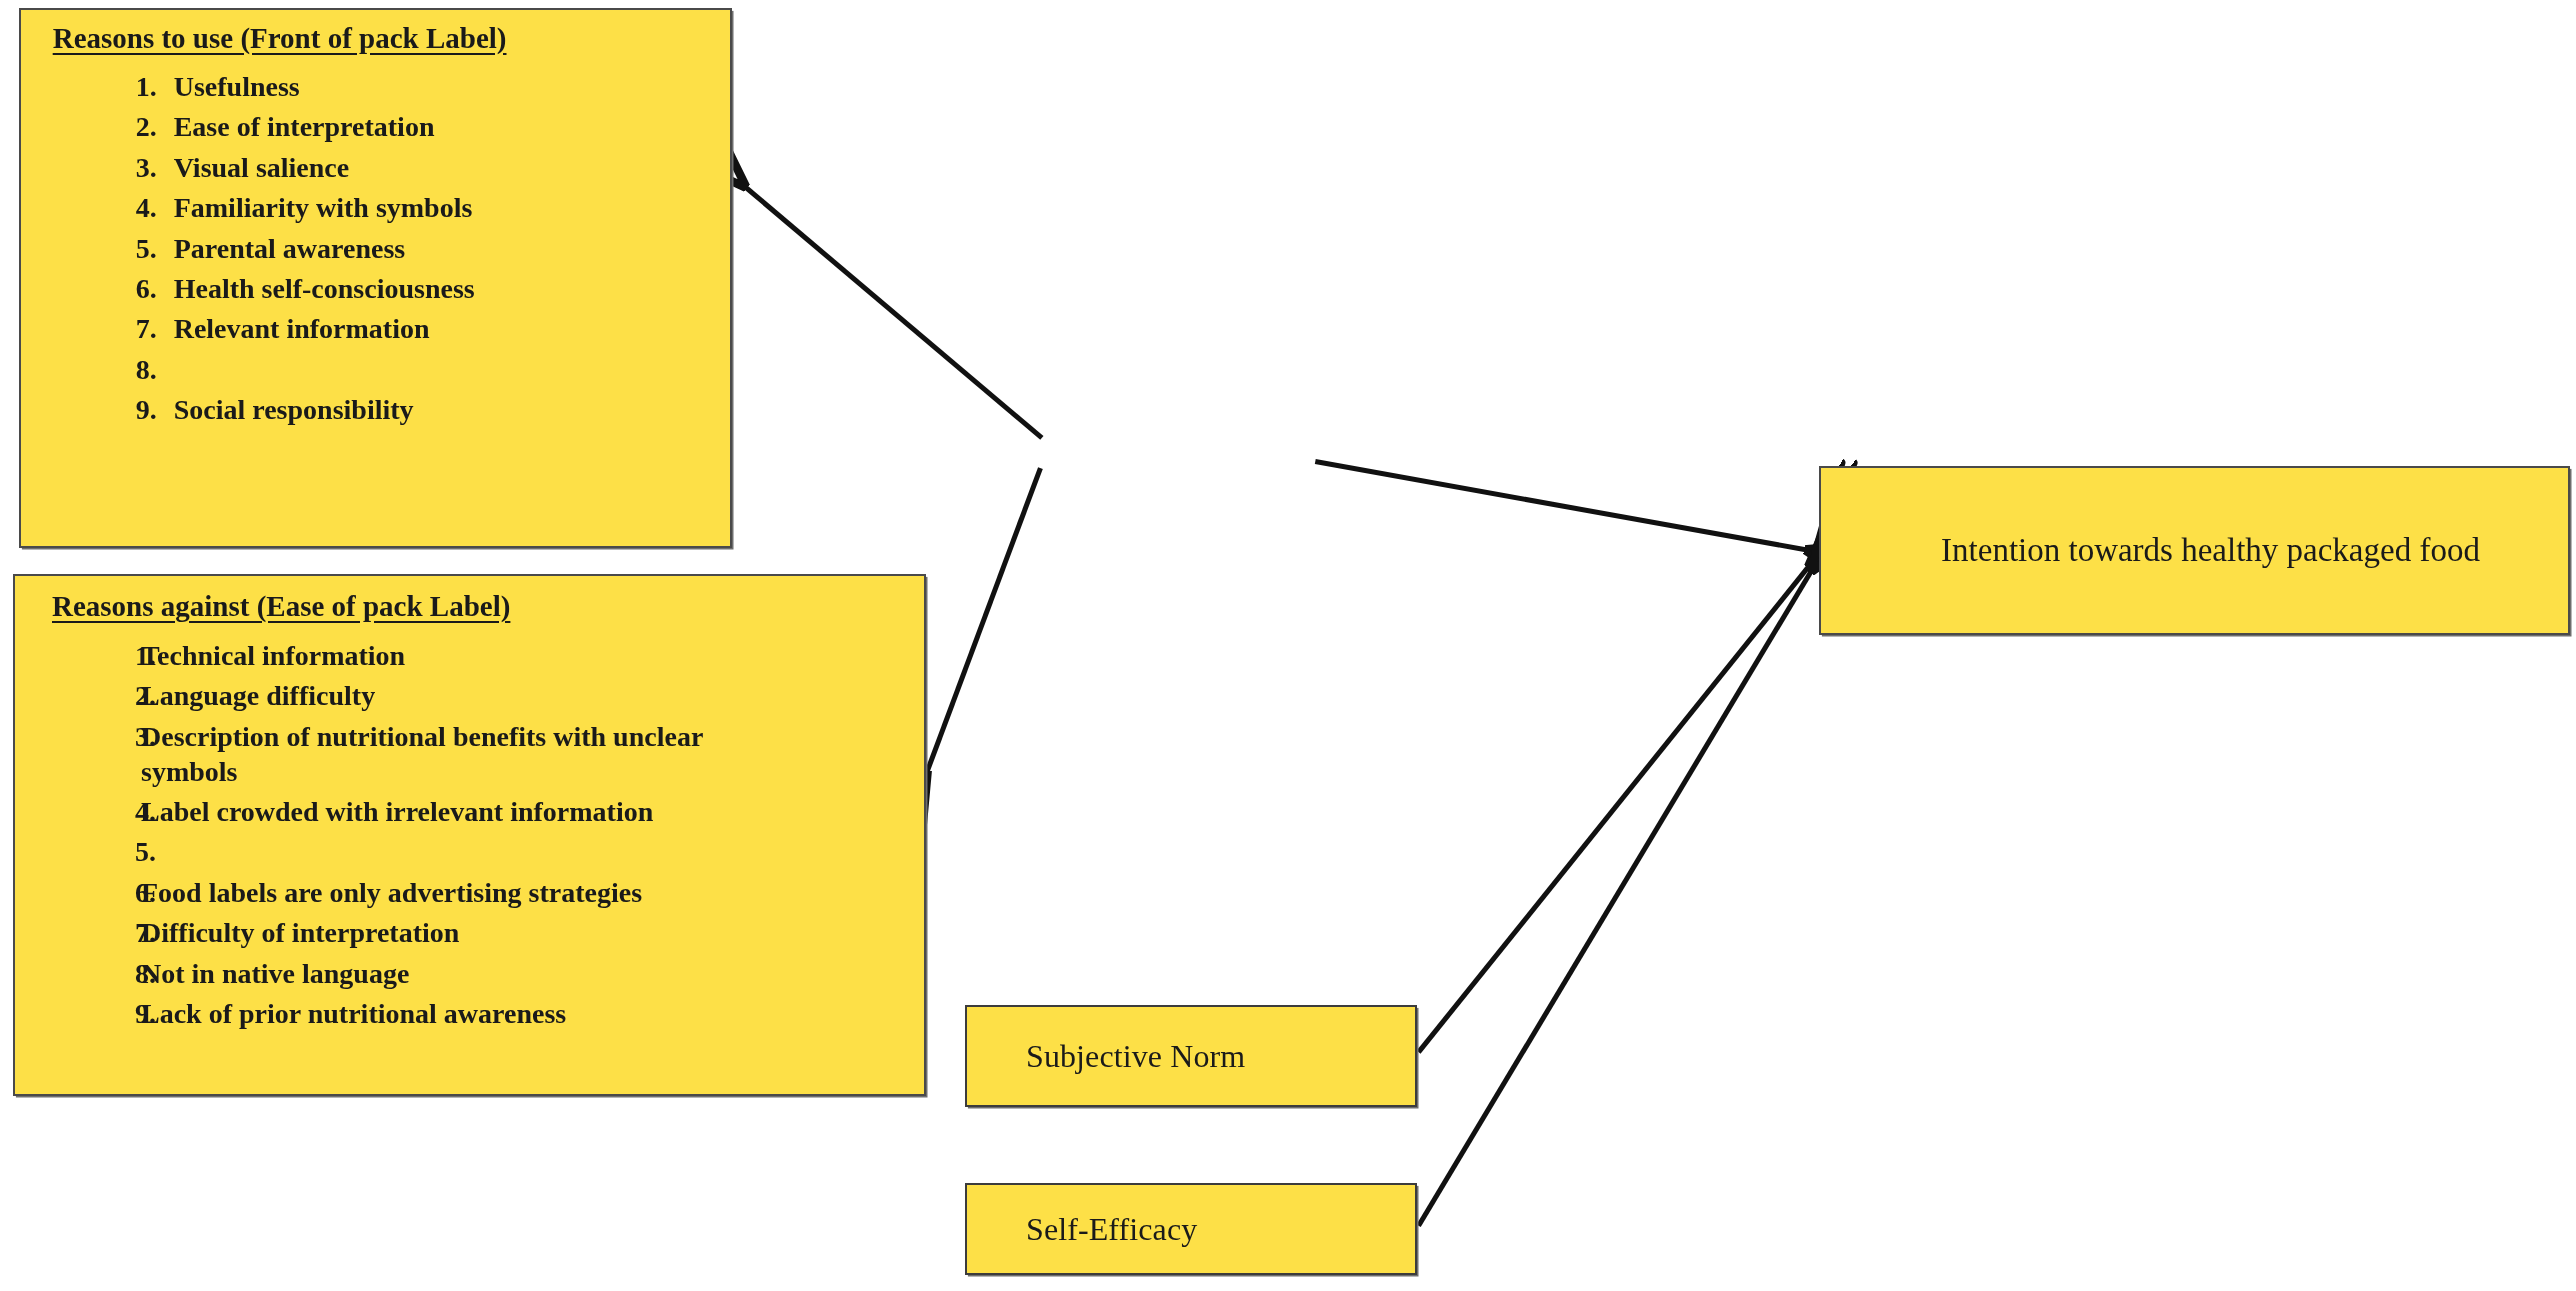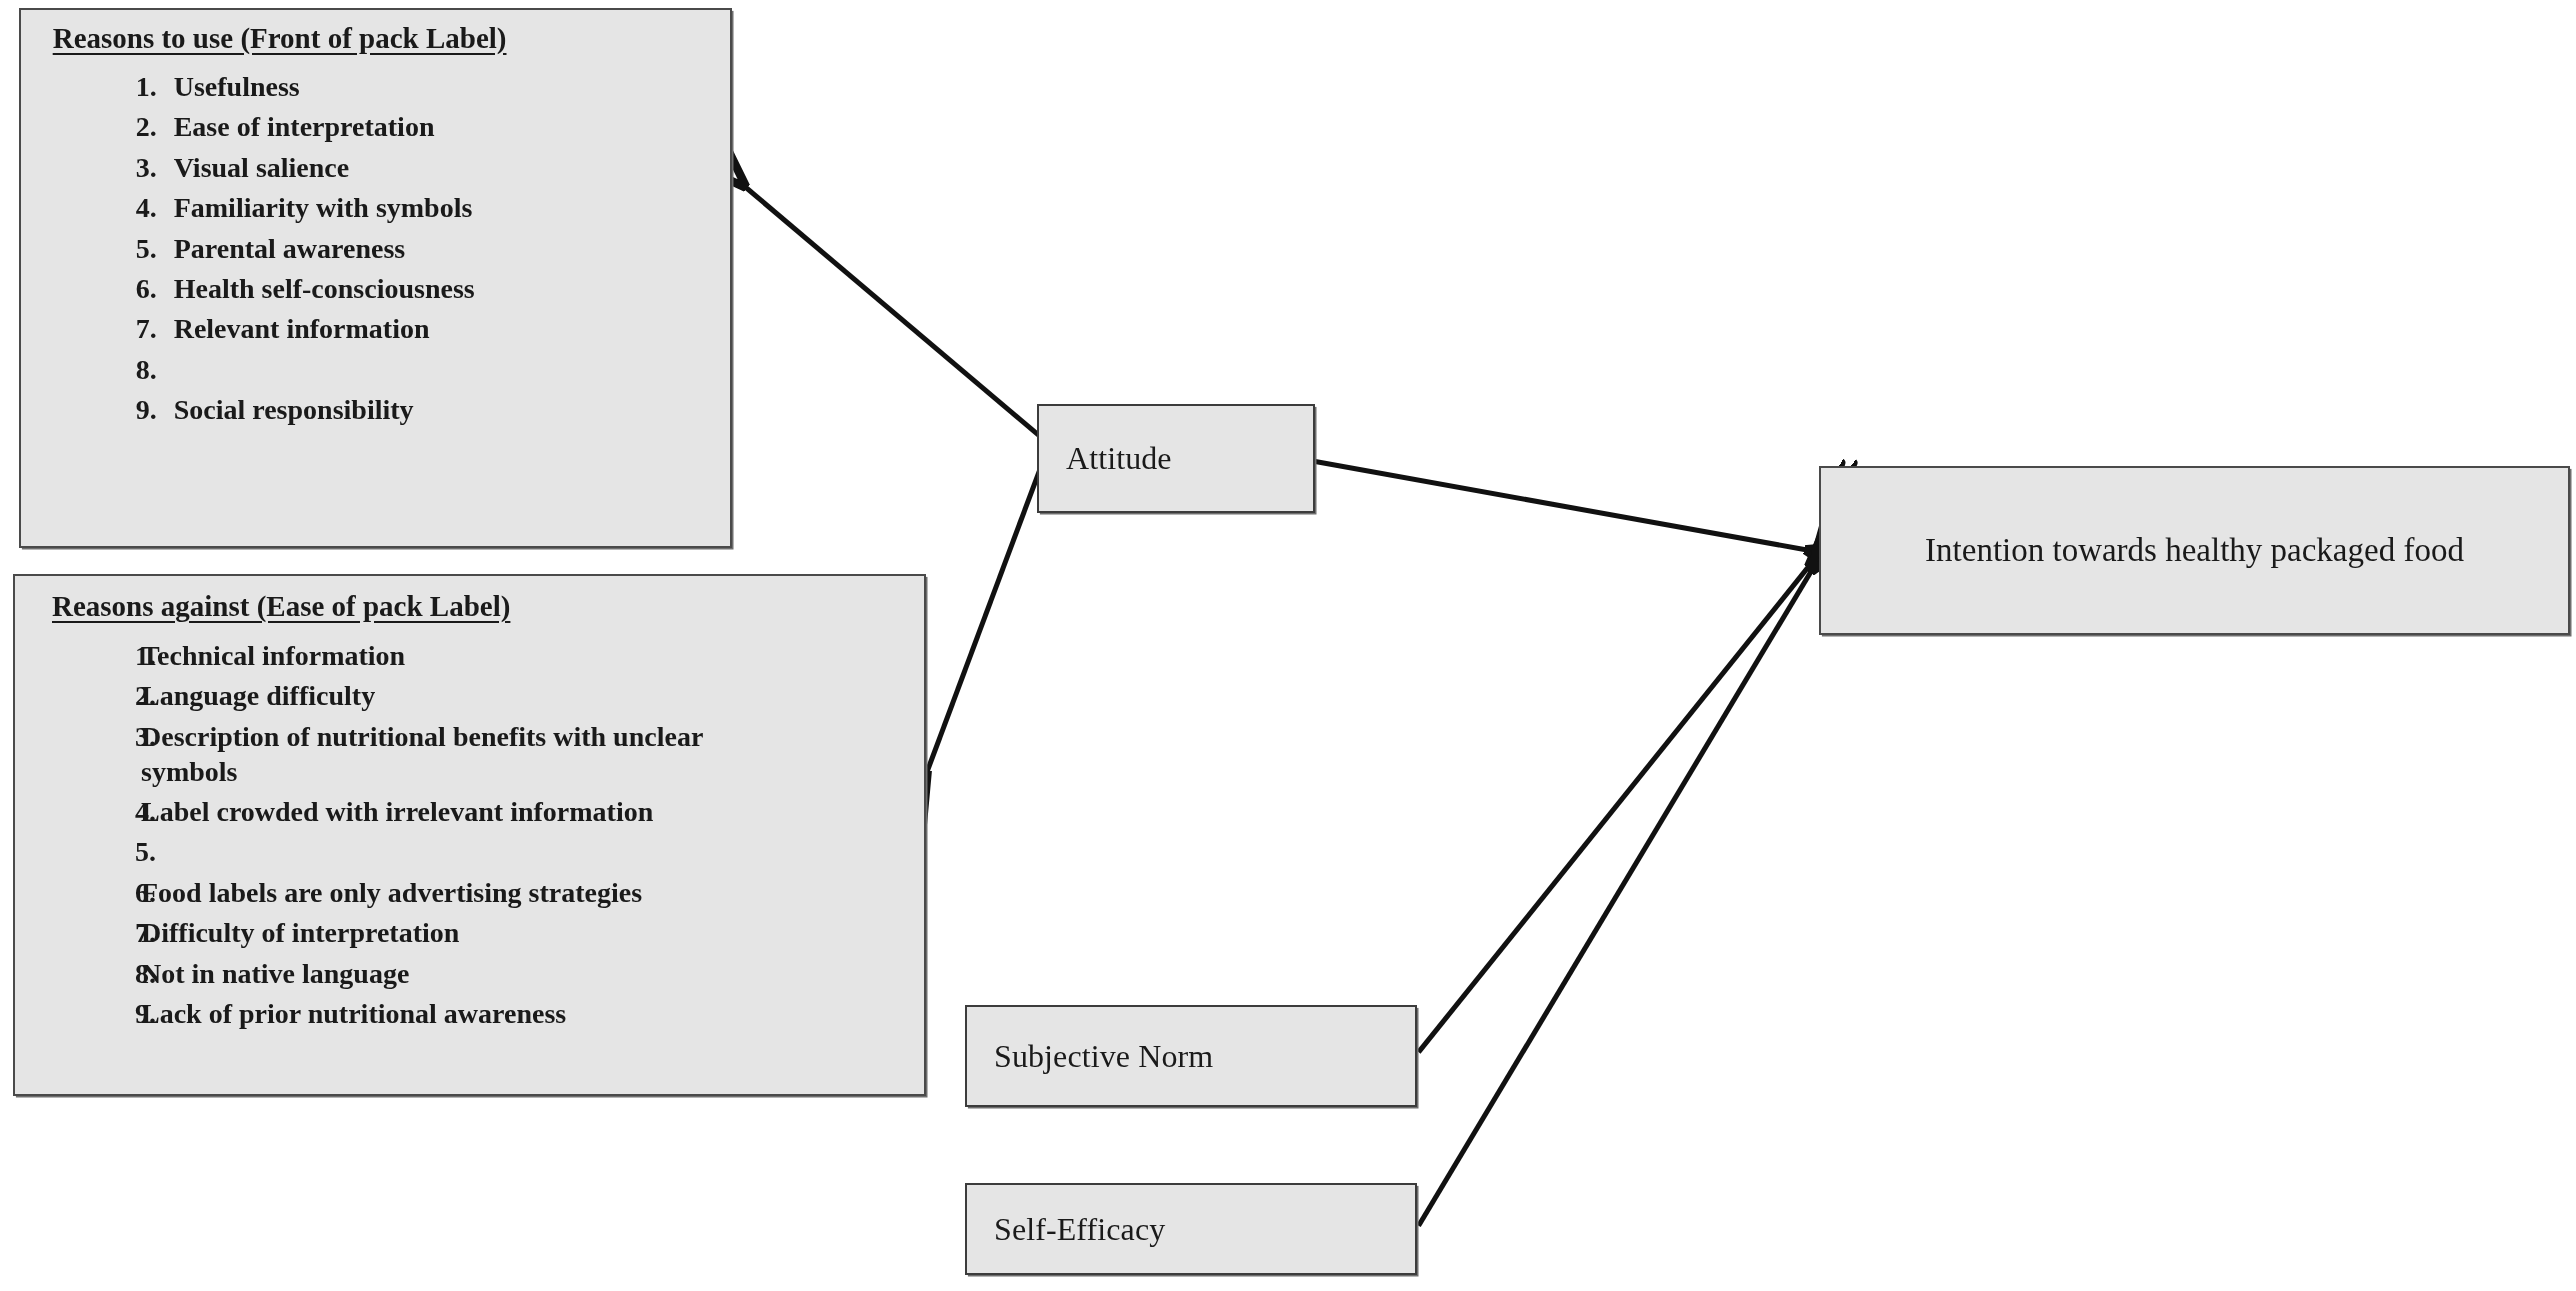--- a/index.html
+++ b/index.html
@@ -22,23 +22,24 @@
     left: 0;
     top: 0;
     width: 2576px;
     height: 1292px;
     pointer-events: none;
   }
   
   .node {
     position: absolute;
     box-sizing: border-box;
-    background: #e5e5e5;
+    background: #fde047;
     border: 2.2px solid #4a4a4a;
     box-shadow: 2.2px 2.2px 0 -0.7px #6e6e6e;
+    padding-left: 32px;
   }
   .node.simple {
     display: flex;
     align-items: center;
     border: 2.2px solid #3c3c3c;
   }
   .node.simple .node-label {
     font-size: 32px;
     line-height: 1.2;
     padding-left: 27px;
@@ -213,23 +214,20 @@
         <span class="li-num">8.</span>
         <span class="li-text">Not in native language</span>
       </li>
       <li>
         <span class="li-num">9.</span>
         <span class="li-text">Lack of prior nutritional awareness</span>
       </li>
     </ul>
   </div>
 
-  <div class="node simple" id="box-attitude">
-    <span class="node-label">Attitude</span>
-  </div>
 
   <div class="node simple" id="box-subjective">
     <span class="node-label">Subjective Norm</span>
   </div>
 
   <div class="node simple" id="box-selfefficacy">
     <span class="node-label">Self-Efficacy</span>
   </div>
 
   <div class="node centered" id="box-intention">

